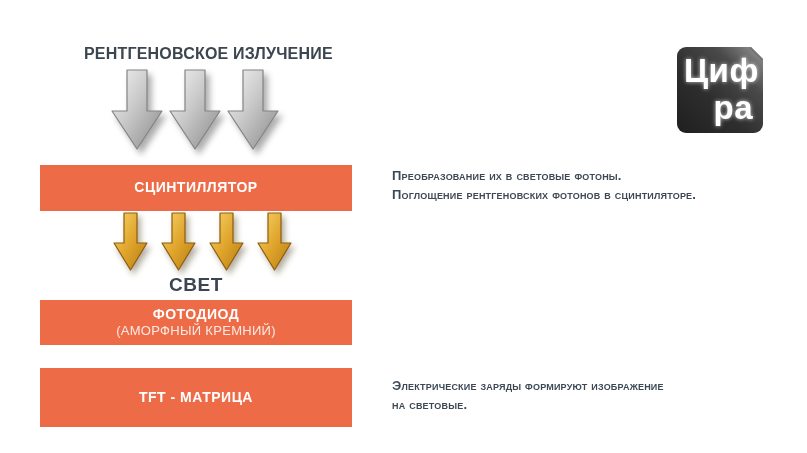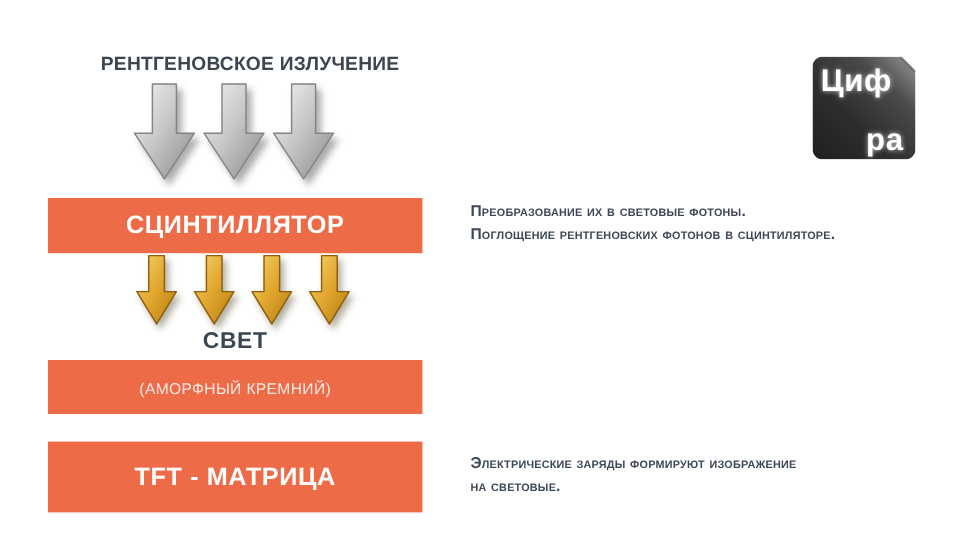--- a/index.html
+++ b/index.html
@@ -25,21 +25,21 @@
   
   .bar {
     position:absolute; left:40px; width:312px; background:#ED6B46;
     color:#fff; display:flex; flex-direction:column;
     align-items:center; justify-content:center; text-align:center;
   }
   .bar-scintillator { top:165px; height:46px; }
   .bar-photodiode   { top:300px; height:45px; }
   .bar-tft          { top:368px; height:59px; }
   .bar-label {
-    font-size:21px; font-weight:bold; letter-spacing:0.5px; line-height:1.1;
+    font-size:14px; font-weight:bold; letter-spacing:0.5px; line-height:1.1;
   }
   .bar-sublabel {
     font-size:13px; font-weight:normal; color:rgba(255,255,255,0.85);
     letter-spacing:0.3px; margin-top:1px;
   }
 
   
   .light-label {
     position:absolute; left:40px; top:274px; width:312px; text-align:center;
     font-size:19px; font-weight:bold; color:#3C4651; letter-spacing:0.6px;
@@ -61,26 +61,26 @@
     position:absolute; left:677px; top:47px; width:86px; height:86px;
     border-radius:9px;
     background: linear-gradient(225deg, #989898 0%, #4a4a4a 28%, #2e2e2e 60%, #1f1f1f 100%);
     clip-path: polygon(0 0, 74px 0, 100% 12px, 100% 100%, 0 100%);
   }
   .logo-fold {
     position:absolute; top:0; right:0; width:13px; height:13px;
     background: linear-gradient(225deg, #cfcfcf 0%, #6d6d6d 55%, rgba(0,0,0,0) 56%);
   }
   .logo-line1, .logo-line2 {
-    position:absolute; color:#ffffff; font-weight:bold; font-size:26px;
+    position:absolute; color:#ffffff; font-weight:bold; font-size:33px;
     text-shadow:0 0 4px rgba(255,255,255,0.75); letter-spacing:0.5px;
     line-height:1;
   }
   .logo-line1 { left:7px; top:7px; }
-  .logo-line2 { right:10px; top:56px; }
+  .logo-line2 { right:10px; top:44px; }
 </style>
 </head>
 <body>
 
 <svg width="0" height="0" style="position:absolute" aria-hidden="true">
   <defs>
     <linearGradient id="gradGray" x1="0" y1="0" x2="1" y2="1">
       <stop offset="0" stop-color="#f4f4f4"></stop>
       <stop offset="0.45" stop-color="#c9c9c9"></stop>
       <stop offset="1" stop-color="#8a8a8a"></stop>
@@ -124,20 +124,21 @@
       <polygon points="12,1 25,1 25,31 35,31 18.5,58 2,31 12,31" fill="url(#gradGold)" stroke="#8F5E0A" stroke-width="1.2" stroke-linejoin="round"></polygon>
     </svg>
     <svg class="arrow-svg gold" width="37" height="60" viewBox="0 0 37 60">
       <polygon points="12,1 25,1 25,31 35,31 18.5,58 2,31 12,31" fill="url(#gradGold)" stroke="#8F5E0A" stroke-width="1.2" stroke-linejoin="round"></polygon>
     </svg>
   </div>
 
   <div class="light-label">СВЕТ</div>
 
   <div class="bar bar-photodiode">
+    <div class="bar-label">ФОТОДИОД</div>
     <div class="bar-sublabel">(АМОРФНЫЙ КРЕМНИЙ)</div>
   </div>
 
   <div class="bar bar-tft">
     <div class="bar-label">TFT - МАТРИЦА</div>
   </div>
 
   <div class="desc desc-1">
     <div>Преобразование их в световые фотоны.</div>
     <div>Поглощение рентгеновских фотонов в сцинтиляторе.</div>

